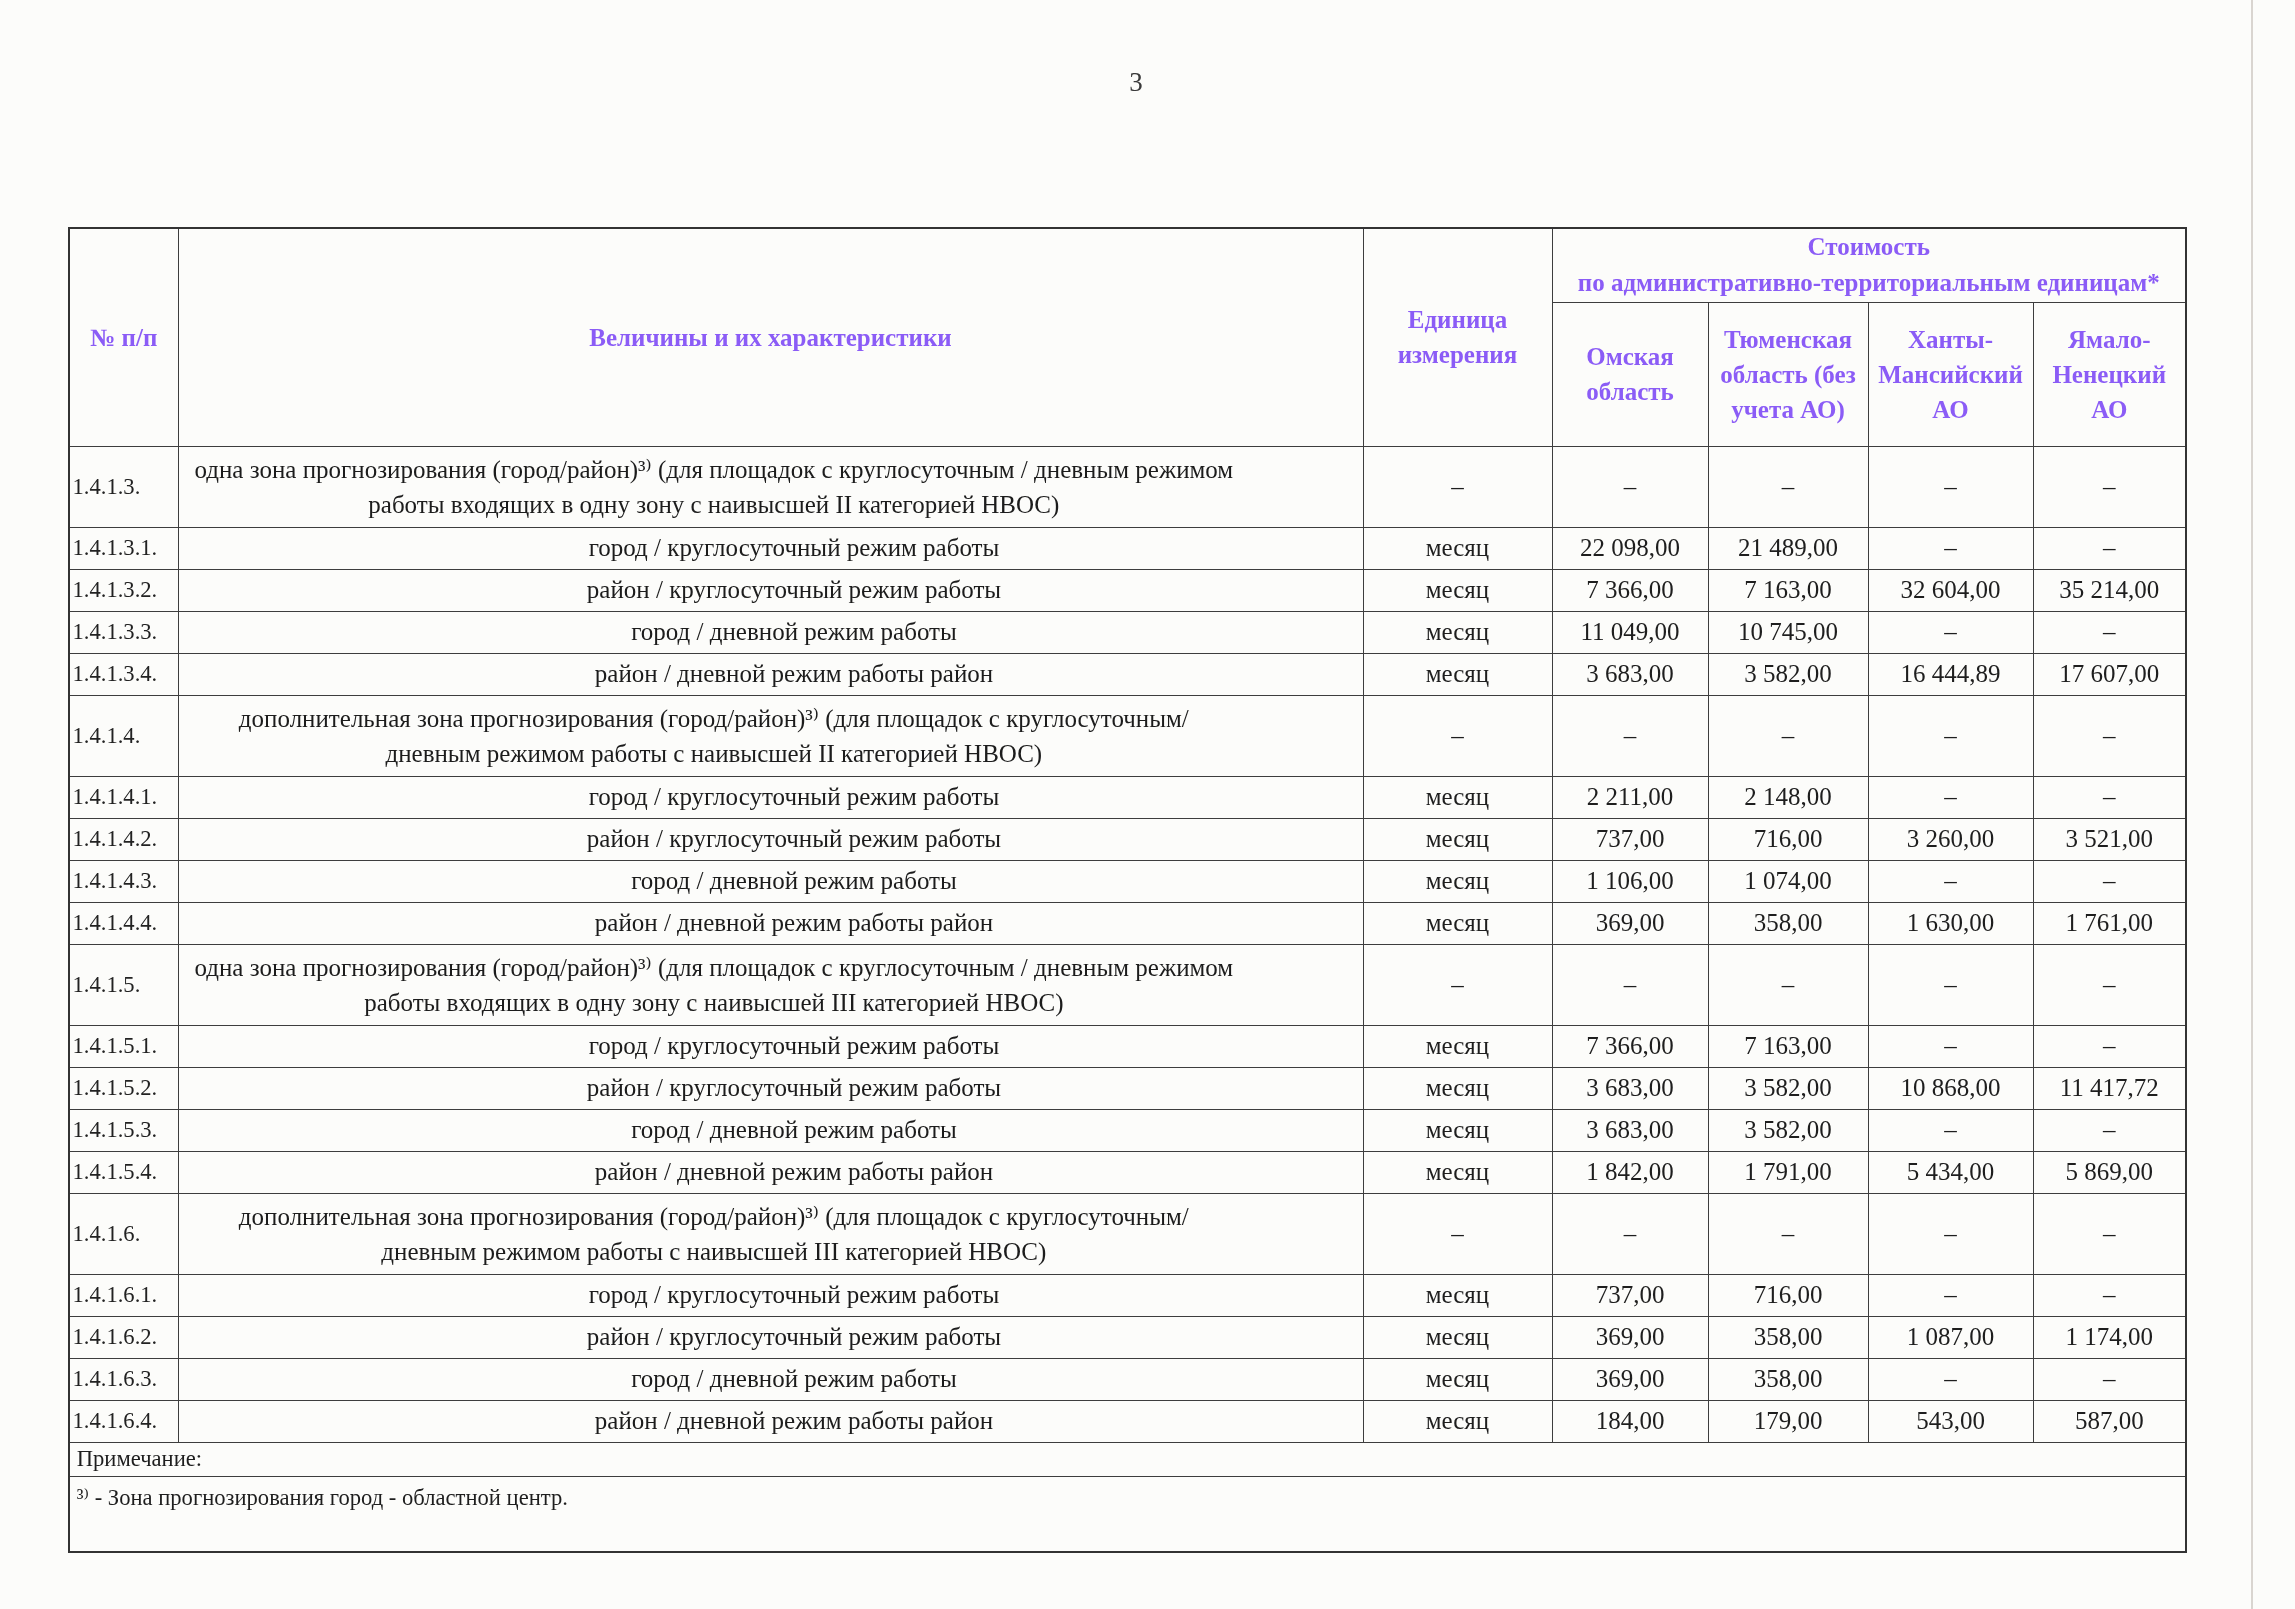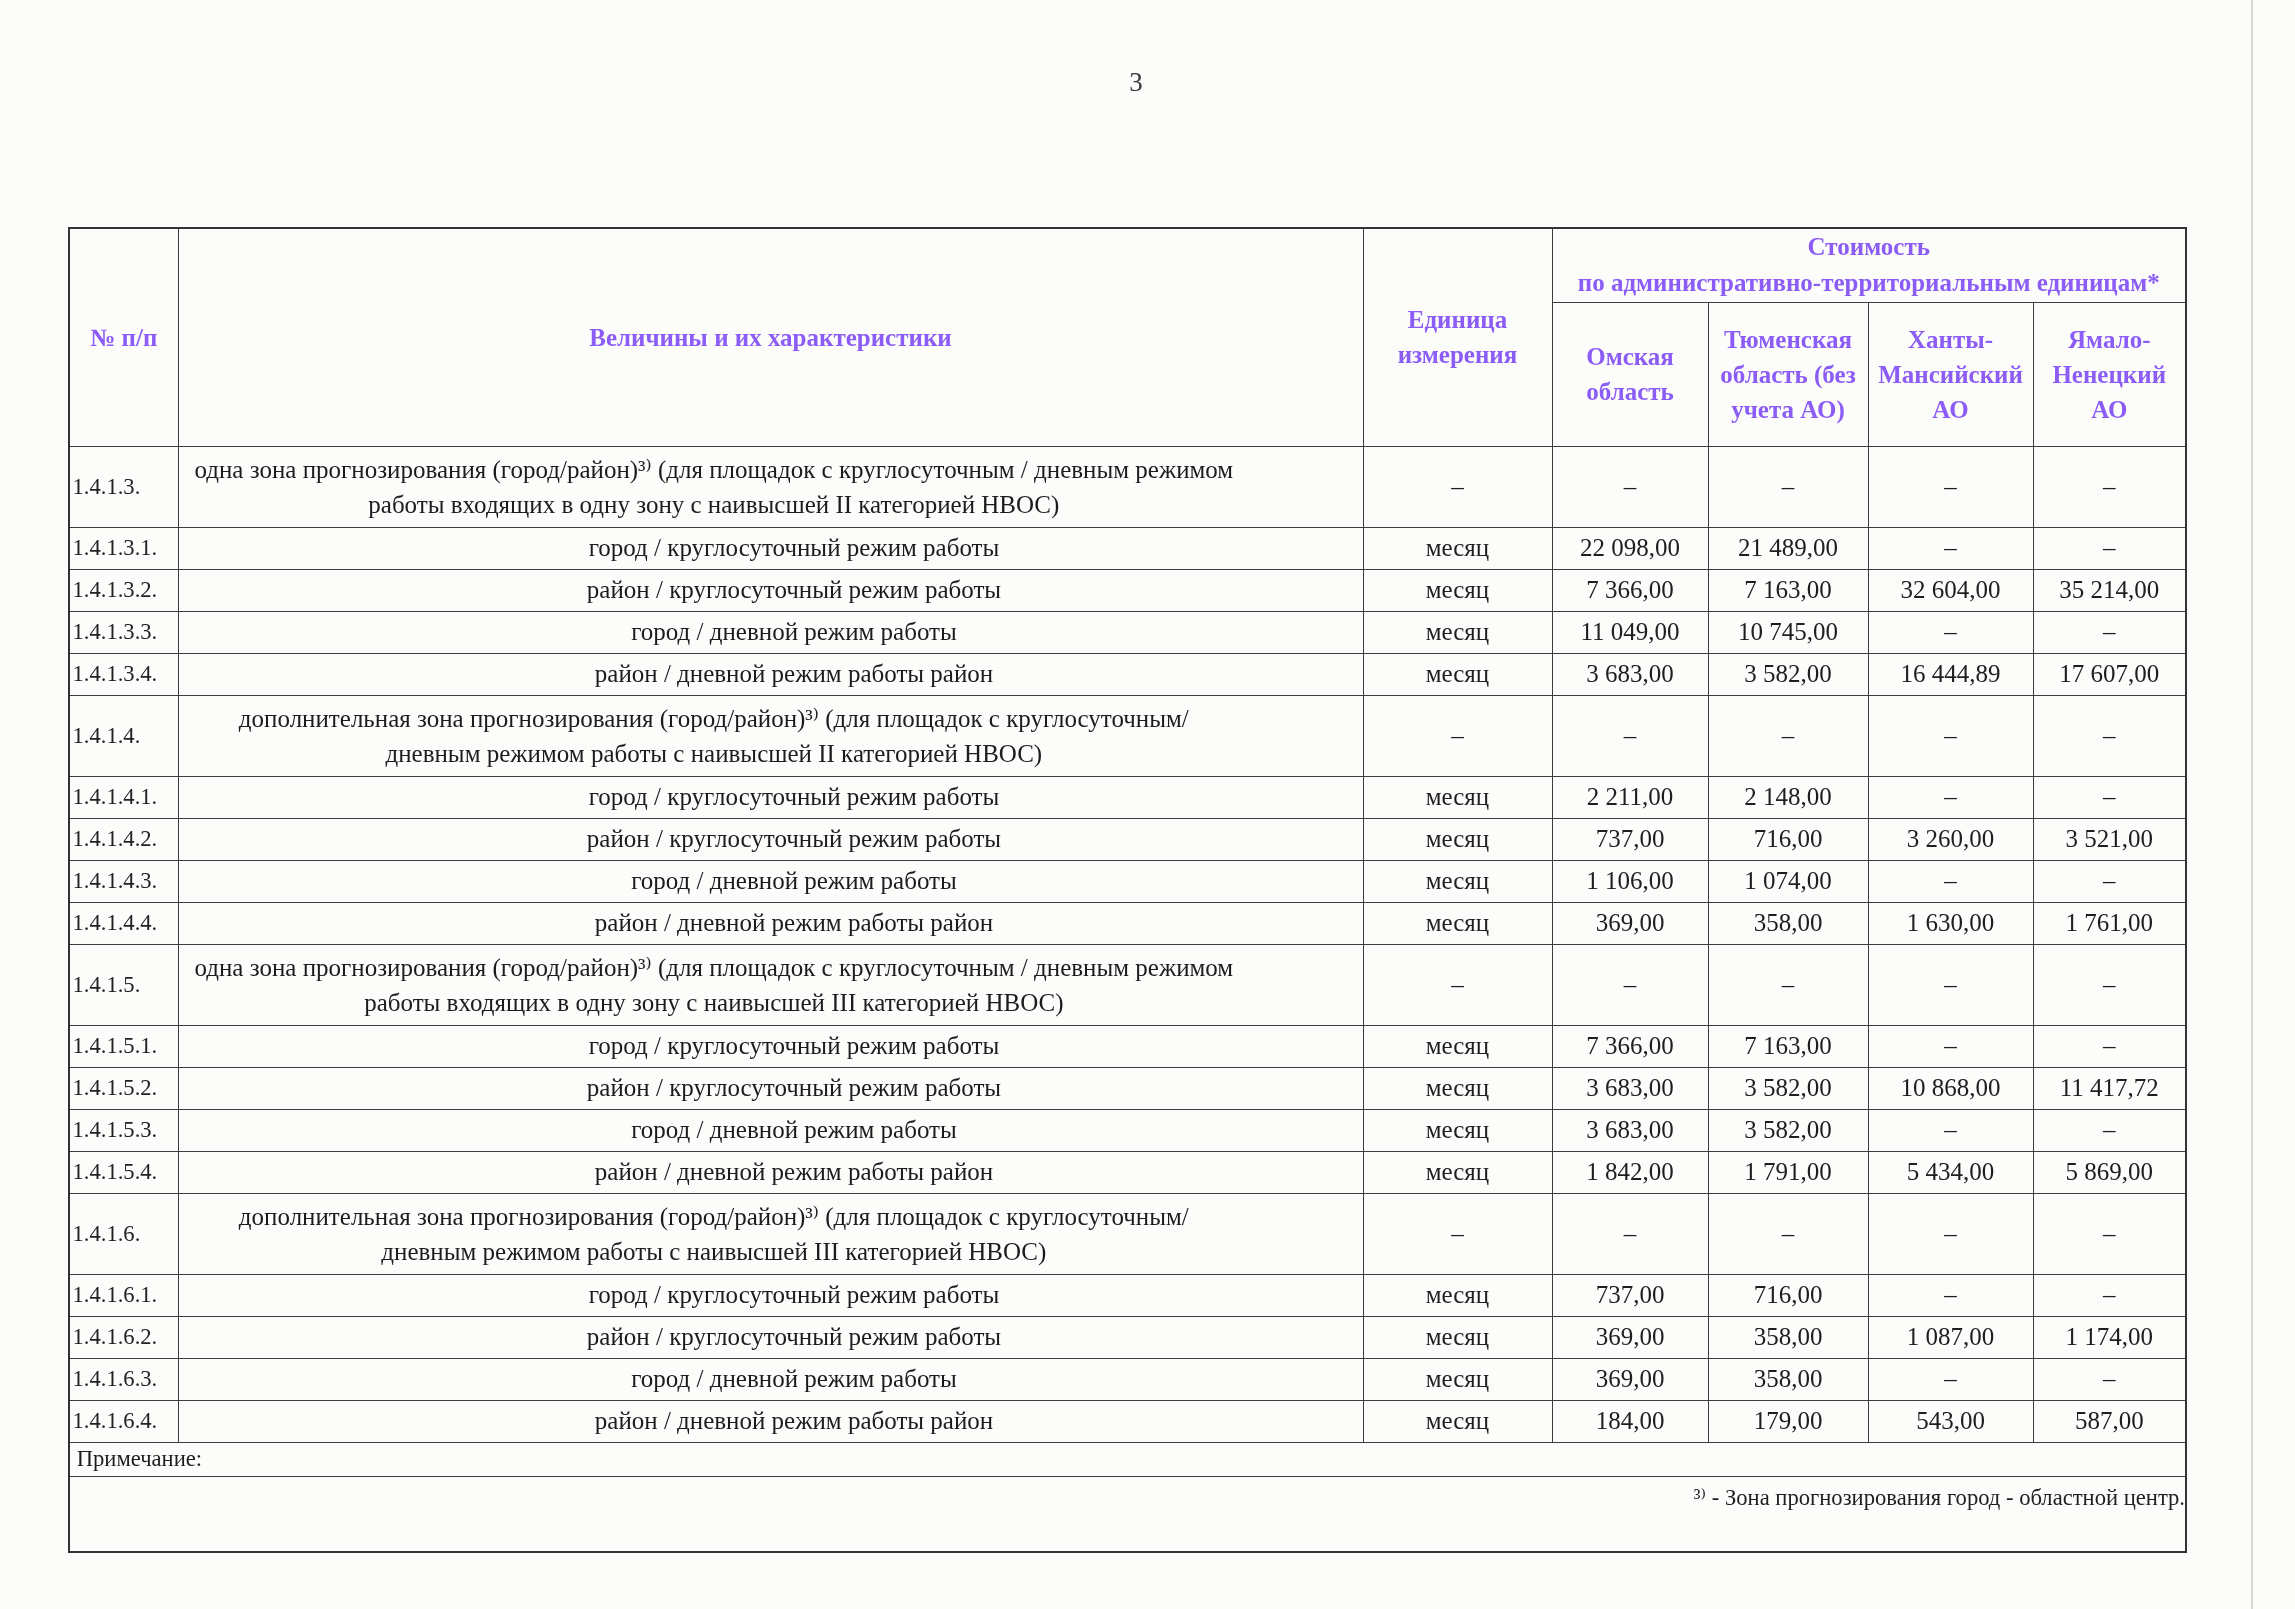--- a/index.html
+++ b/index.html
@@ -51,21 +51,21 @@
   tr.row-tall td.td-desc { padding:5px 125px 5px 11.7px; line-height:1.4; }
   tr.row-item td.td-desc { padding-left:48px;margin-left:36px; }
   td.td-unit { font-size:25px; text-align:center; vertical-align:middle; }
   td.td-val  { font-size:25px; text-align:center; vertical-align:middle; }
   
   tr.note-label-row td {
     height:30px; font-size:22.6px; text-align:left;
     padding:1.7px 0 1.7px 6.7px; vertical-align:middle;margin-left:28px;
   }
   tr.note-text-row td {
-    height:67px; font-size:22.6px; text-align:right;
+    height:67px; font-size:22.6px; text-align:left;
     padding:6.7px 0 0 6.7px; vertical-align:top;
   }
 </style>
 </head>
 <body>
 
 <div class="page">
 
   <div class="page-number">3</div>
 

